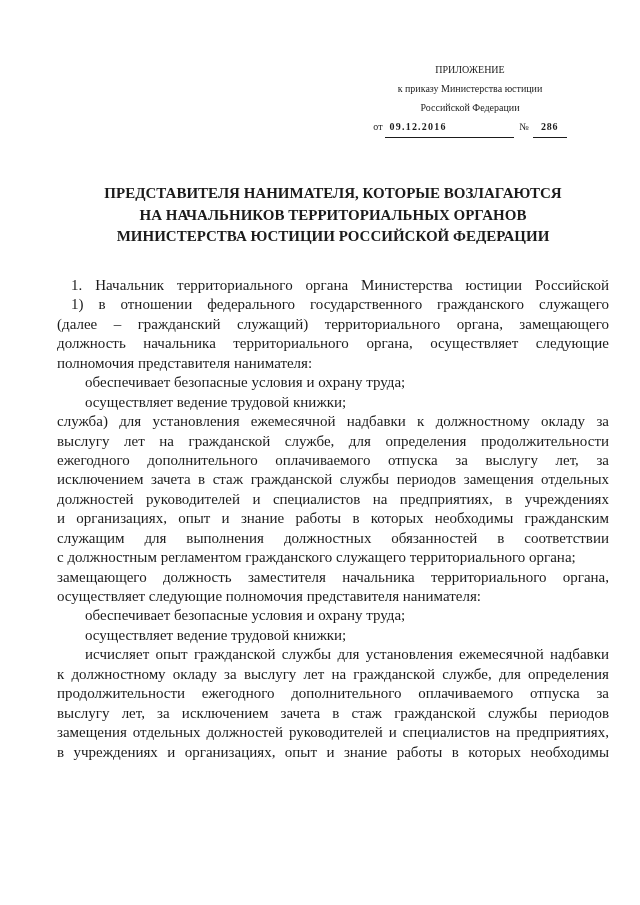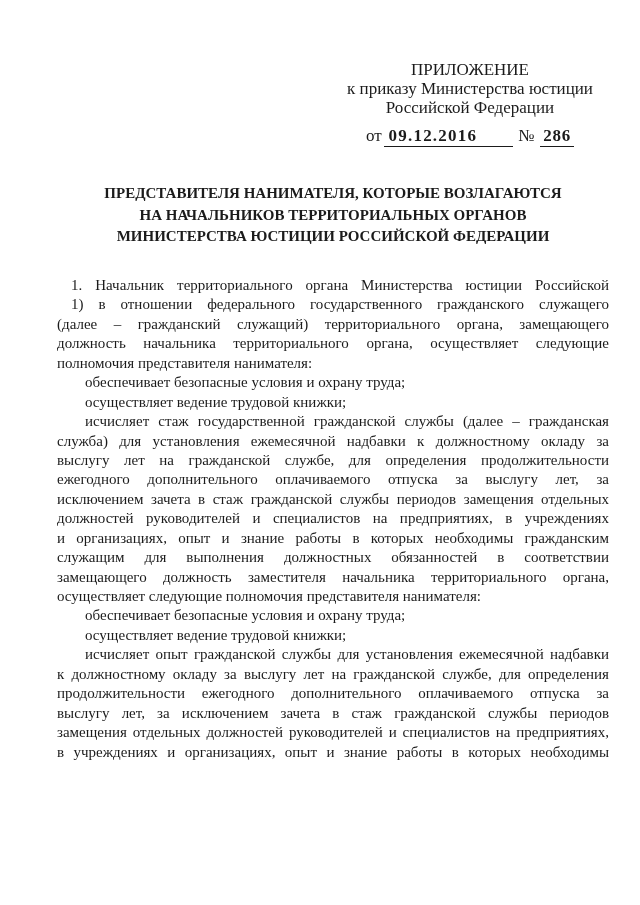--- a/index.html
+++ b/index.html
@@ -16,25 +16,25 @@
     font-family: "Liberation Serif", "DejaVu Serif", serif;
     color: #1b1b1b;
   }
   
   .header-block {
     position: absolute;
     left: 328px;
     top: 61px;
     width: 284px;
     text-align: center;
-    font-size: 17px;
+    font-size: 10px;
     line-height: 18.8px;
     white-space: nowrap;
   }
-  .date-line { margin-top: 10px; }
+  .date-line { margin-top: 1px; }
   .u {
     display: inline-block;
     border-bottom: 1.4px solid #1b1b1b;
     vertical-align: baseline;
   }
   .u-date {
     width: 124px;
     text-align: left;
     padding-left: 5px;
     letter-spacing: 1.2px;
@@ -93,28 +93,28 @@
   </div>
 
   <div class="body-text">
     <div class="ln j i1">1. Начальник территориального органа Министерства юстиции Российской</div>
     <div class="ln j i1">1) в отношении федерального государственного гражданского служащего</div>
     <div class="ln j">(далее – гражданский служащий) территориального органа, замещающего</div>
     <div class="ln j">должность начальника территориального органа, осуществляет следующие</div>
     <div class="ln">полномочия представителя нанимателя:</div>
     <div class="ln i2">обеспечивает безопасные условия и охрану труда;</div>
     <div class="ln i2">осуществляет ведение трудовой книжки;</div>
-    <div class="ln j i2">исчисляет стаж государственной гражданской службы (далее – гражданская</div>
     <div class="ln j">служба) для установления ежемесячной надбавки к должностному окладу за</div>
     <div class="ln j">выслугу лет на гражданской службе, для определения продолжительности</div>
     <div class="ln j">ежегодного дополнительного оплачиваемого отпуска за выслугу лет, за</div>
     <div class="ln j">исключением зачета в стаж гражданской службы периодов замещения отдельных</div>
     <div class="ln j">должностей руководителей и специалистов на предприятиях, в учреждениях</div>
     <div class="ln j">и организациях, опыт и знание работы в которых необходимы гражданским</div>
     <div class="ln j">служащим для выполнения должностных обязанностей в соответствии</div>
+    <div class="ln">с должностным регламентом гражданского служащего территориального органа;</div>
     <div class="ln j">замещающего должность заместителя начальника территориального органа,</div>
     <div class="ln">осуществляет следующие полномочия представителя нанимателя:</div>
     <div class="ln i2">обеспечивает безопасные условия и охрану труда;</div>
     <div class="ln i2">осуществляет ведение трудовой книжки;</div>
     <div class="ln j i2">исчисляет опыт гражданской службы для установления ежемесячной надбавки</div>
     <div class="ln j">к должностному окладу за выслугу лет на гражданской службе, для определения</div>
     <div class="ln j">продолжительности ежегодного дополнительного оплачиваемого отпуска за</div>
     <div class="ln j">выслугу лет, за исключением зачета в стаж гражданской службы периодов</div>
     <div class="ln j">замещения отдельных должностей руководителей и специалистов на предприятиях,</div>
     <div class="ln j">в учреждениях и организациях, опыт и знание работы в которых необходимы</div>

